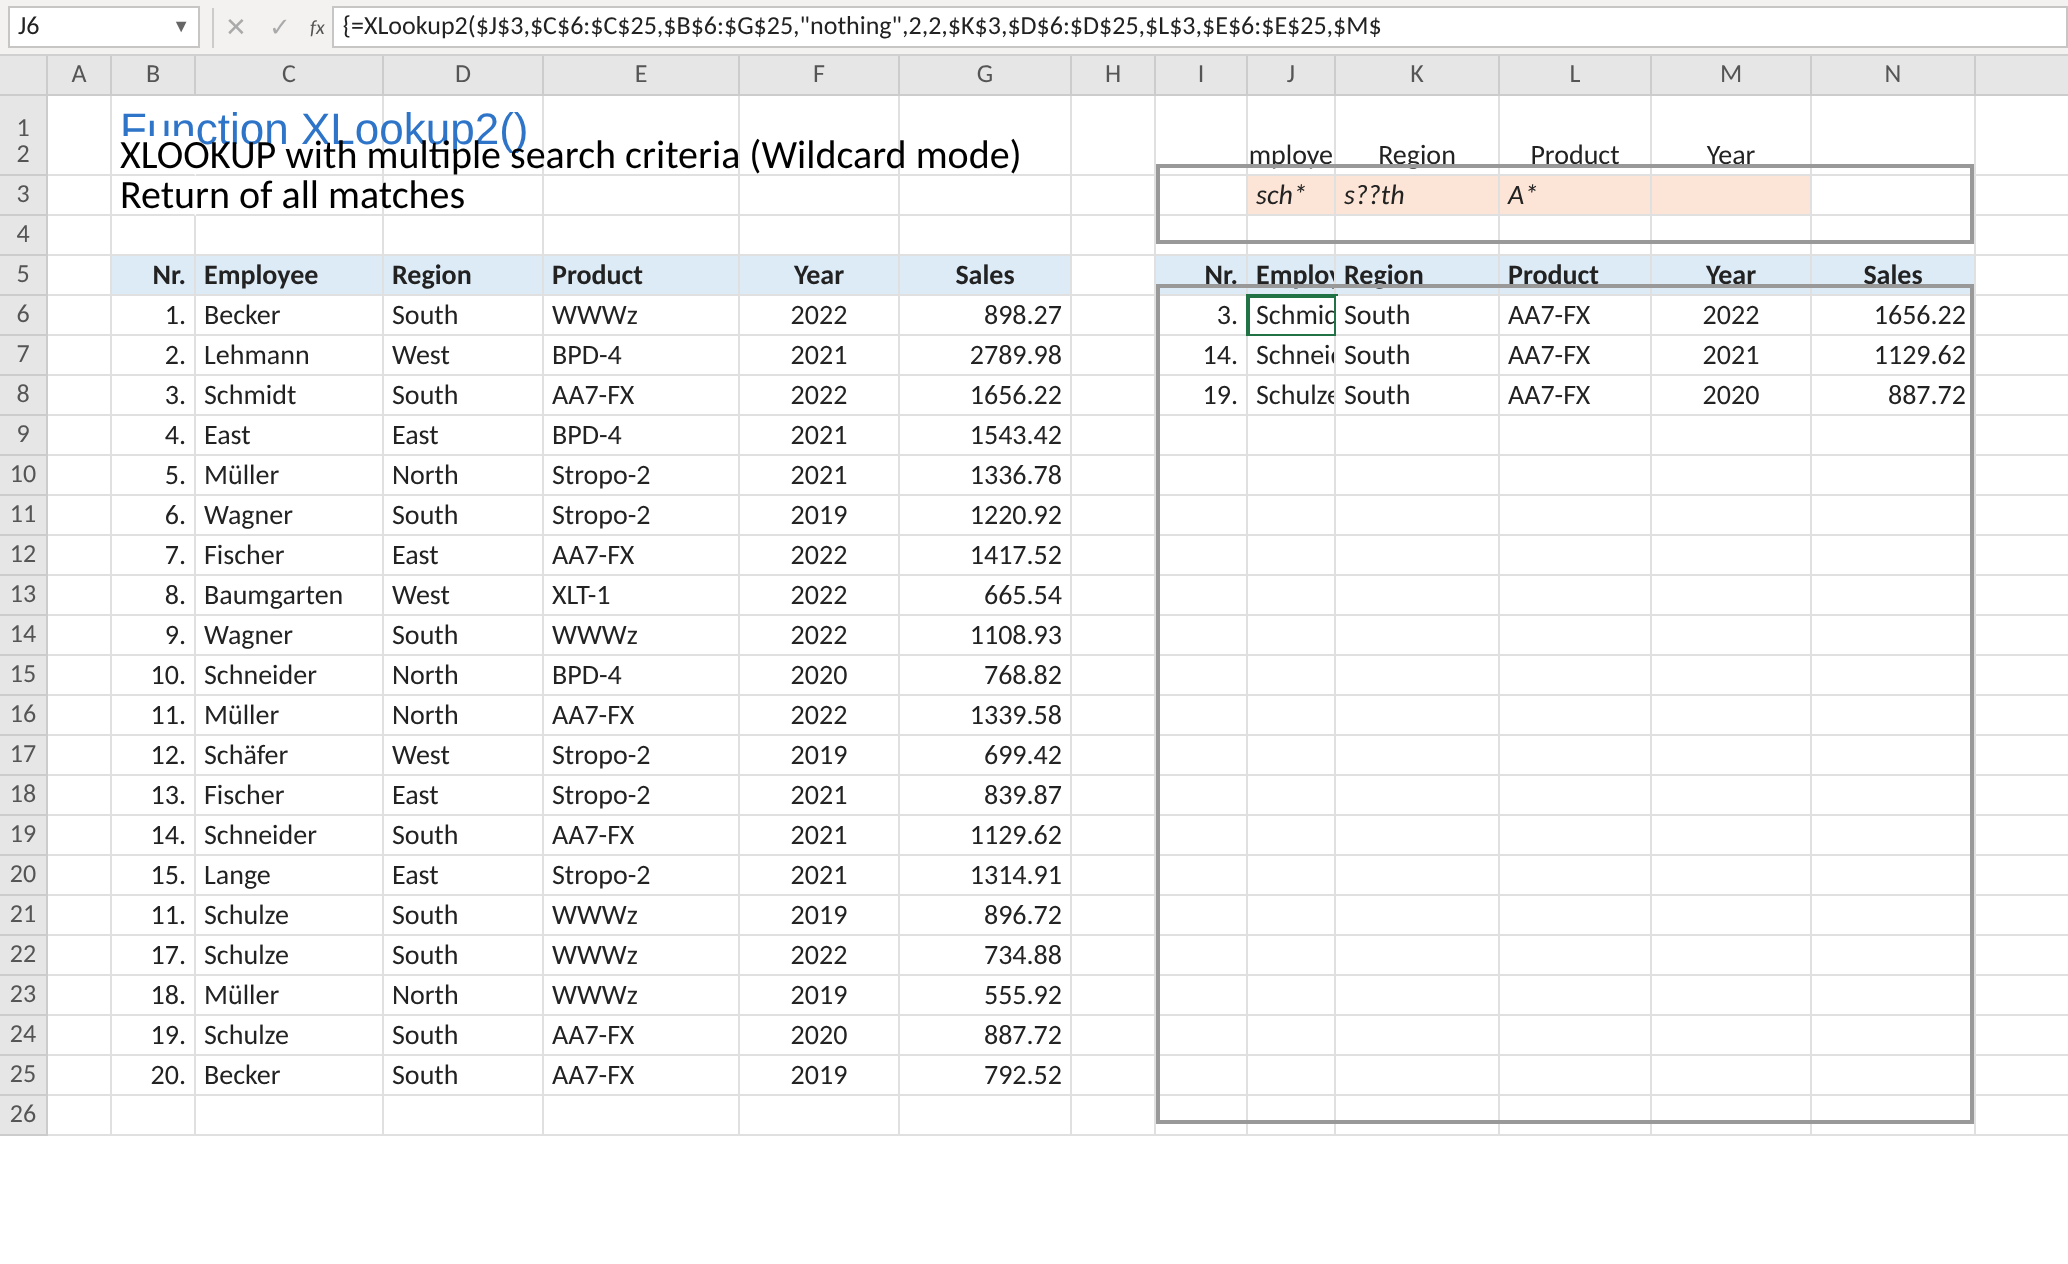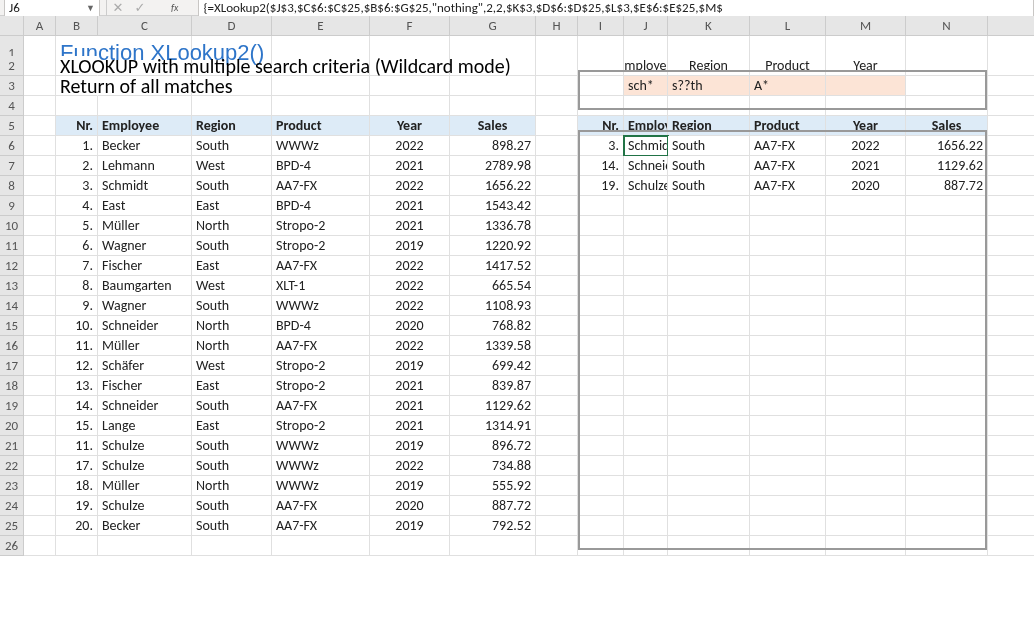--- a/index.html
+++ b/index.html
@@ -8,21 +8,21 @@
   font-size: 14px;
   color: #222;
   background: #fff;
   overflow: hidden;
   width: 1034px;
   height: 632px;
 }
 .toolbar {
   display: flex;
   align-items: center;
-  height: 16px;
+  height: 28px;
   background: #f3f2f1;
   border-bottom: 1px solid #d0d0d0;
   padding: 0;
 }
 .namebox {
   width: 96px;
   height: 21px;
   background: #fff;
   border: 1px solid #c8c6c4;
   margin: 0 6px 0 4px;
@@ -44,21 +44,21 @@
   justify-content: center;
   color: #888;
   font-size: 13px;
 }
 .fx-btn.cancel { color:#aaa; }
 .fx-btn.accept { color:#aaa; }
 .fx-label {
   font-style: italic;
   font-size: 10px;
   color: #555;
-  margin: 0 20px;
+  margin: 0 4px;
 }
 .formula-input {
   flex: 1;
   height: 21px;
   background: #fff;
   border: 1px solid #c8c6c4;
   font-size: 13px;
   padding: 0 4px;
   display: flex;
   align-items: center;
@@ -105,20 +105,21 @@
 .subtitle {
   color: #000000;
   font-size: 20px;
 }
 .hdrcell {
   background: #ddebf7 !important;
   font-weight: bold;
 }
 .criteria-input {
   background: #fce4d6 !important;
+  font-style: italic;
 }
 .criteria-box-outline {
   position: absolute;
   border: 2px solid #999;
   pointer-events: none;
 }
 .result-box-outline {
   position: absolute;
   border: 2px solid #999;
   pointer-events: none;

